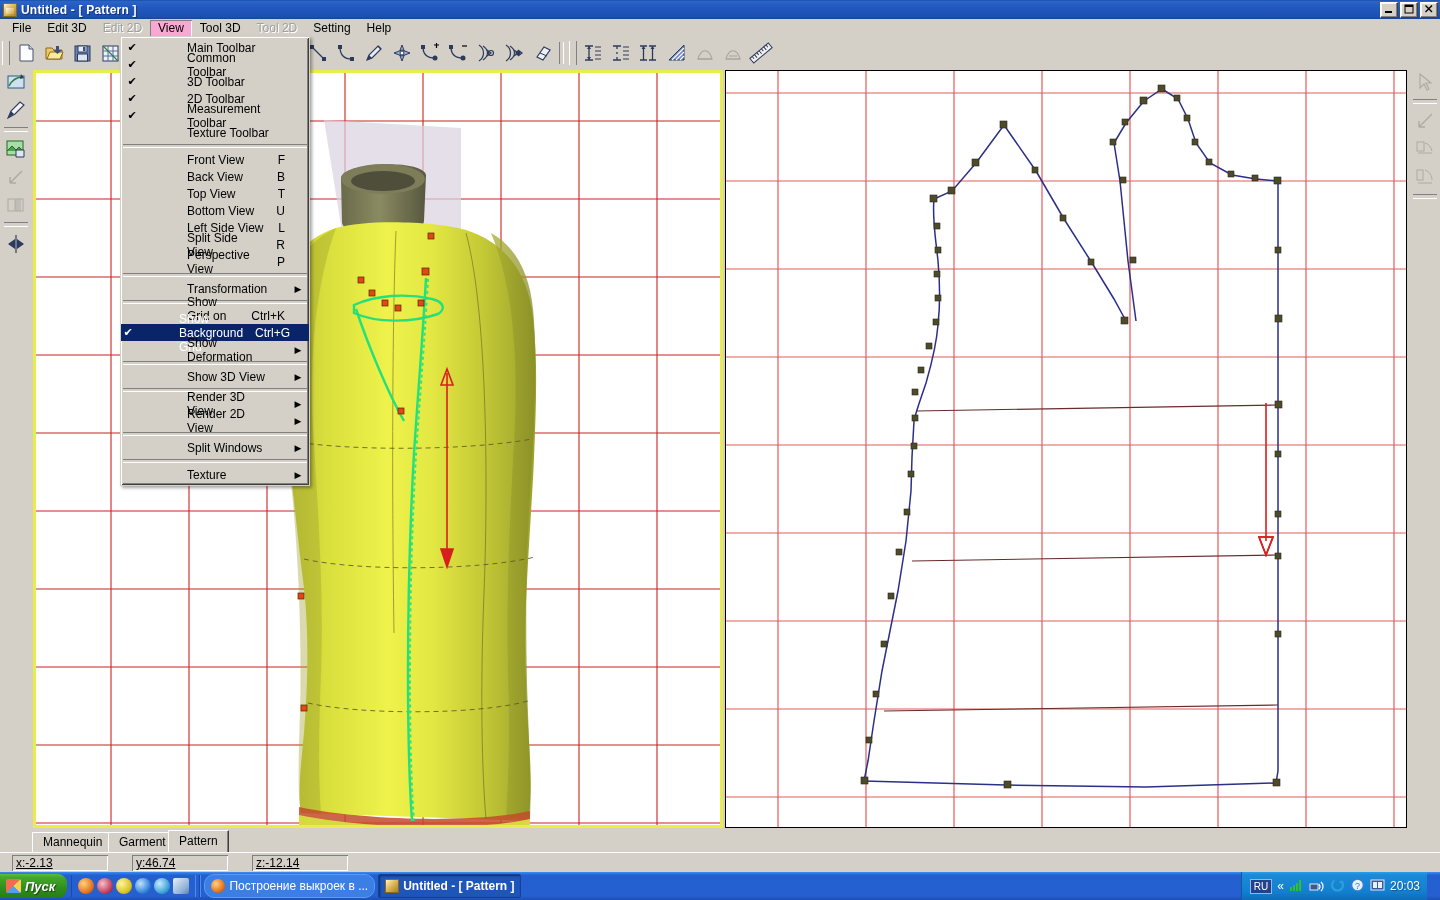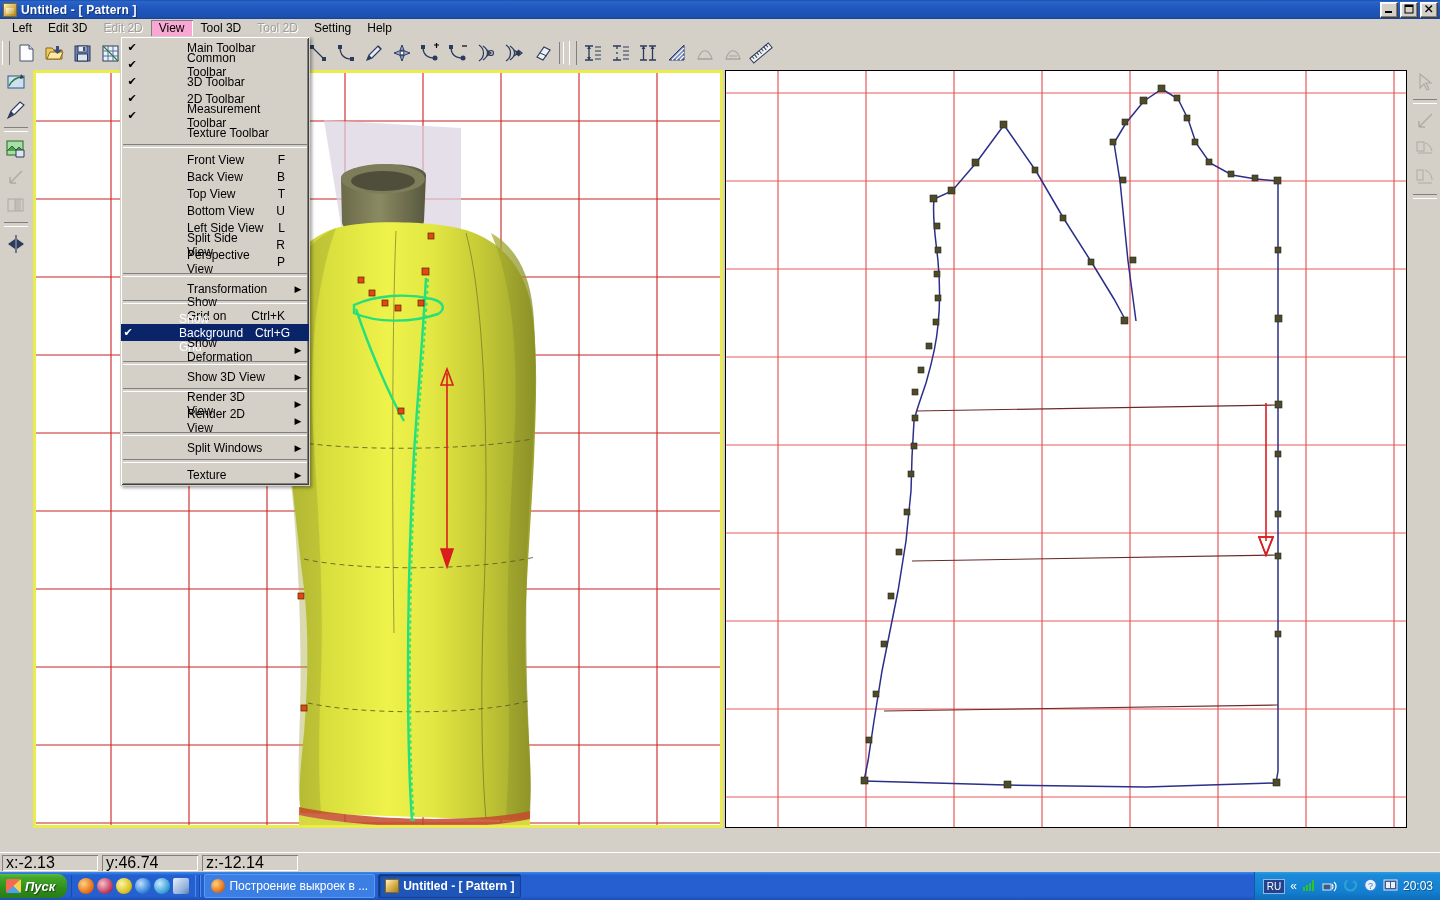--- a/index.html
+++ b/index.html
@@ -114,22 +114,23 @@
   .statusbar{
     position:absolute;left:0;top:852px;width:1440px;height:20px;background:#d4d0c8;
     display:flex;align-items:center;
     border-top:1px solid #fff;
   }
   .statusmain{
     flex:1;height:16px;line-height:16px;margin:1px 2px;padding-left:3px;font-size:12px;
     box-shadow:inset 1px 1px 0 #808080, inset -1px -1px 0 #fff;
   }
   .statuscell{
-    width:92px;height:16px;line-height:16px;margin:1px 2px;padding-left:4px;font-size:16px;
+    width:92px;height:16px;line-height:16px;margin:1px 12px;padding-left:4px;font-size:12px;
     box-shadow:inset 1px 1px 0 #808080, inset -1px -1px 0 #fff;
+    text-decoration:underline;
   }
 
   
   .taskbar{
     position:absolute;left:0;top:872px;width:1440px;height:28px;
     background:linear-gradient(to bottom,#3f8cf3 0%,#2a76e0 6%,#245fd0 12%,#255fd0 85%,#1d4fb5 100%);
     display:flex;align-items:center;
   }
   .startbtn{
     height:24px;margin:2px 4px 2px 0;padding:0 12px 0 6px;display:flex;align-items:center;gap:4px;
@@ -144,25 +145,25 @@
      background:linear-gradient(to top right,#4fa0ef 0 50%,#f5d14f 50% 100%);
      clip-path:polygon(0 100%,100% 0,100% 100%);border-radius:2px;}
   .qlbar{display:flex;align-items:center;gap:3px;padding:0 6px;height:22px;
      border-left:1px solid #1b4aa8;border-right:1px solid #4a8ff0;}
   .qicon{width:16px;height:16px;border-radius:50%;}
   .tasksep{width:1px;height:22px;background:#1b4aa8;border-right:1px solid #4a8ff0;margin:0 3px;}
   .taskitem{
     height:22px;display:flex;align-items:center;gap:4px;padding:0 6px;margin-right:3px;
     font-size:12px;color:#fff;max-width:215px;overflow:hidden;white-space:nowrap;
   }
-  .taskitem.normal{background:#3b7fe4;border:1px solid #5b9af0;border-radius:2px;}
+  .taskitem.normal{background:#3b7fe4;border:1px solid #5b9af0;border-radius:10px;}
   .taskitem.active{background:#1e55b8;border:1px solid #14409a;border-radius:2px;font-weight:bold;
       box-shadow:inset 1px 1px 2px rgba(0,0,0,.45);}
   .tray{
-    position:absolute;right:0;top:0;height:28px;display:flex;align-items:center;gap:5px;
+    position:absolute;right:13px;top:0;height:28px;display:flex;align-items:center;gap:5px;
     padding:0 7px 0 8px;
     background:linear-gradient(to bottom,#2aa0e8 0%,#1b8ad8 10%,#137fd0 70%,#0f6cb8 100%);
     border-left:1px solid #1258a8;
   }
   .tray .clock{color:#fff;font-size:12px;text-shadow:1px 1px 0 rgba(0,0,0,.3);}
   .langbox{background:#23418d;color:#fff;font-size:10px;padding:1px 3px;border:1px solid #8fb8e8;}
 
   
   .menu{
     position:absolute;left:120px;top:36px;width:188px;
@@ -206,21 +207,21 @@
       </div>
       <div class="winbtn">
         <svg width="14" height="12">
             <path d="M3.5 2.5 L10 9 M10 2.5 L3.5 9" stroke="#000" stroke-width="1.4"></path>
           </svg>
       </div>
     </div>
   </div>
 
   <div class="menubar">
-    <div class="mi">Left</div>
+    <div class="mi">File</div>
     <div class="mi">Edit 3D</div>
     <div class="mi disabled">Edit 2D</div>
     <div class="mi open">View</div>
     <div class="mi">Tool 3D</div>
     <div class="mi disabled">Tool 2D</div>
     <div class="mi">Setting</div>
     <div class="mi">Help</div>
   </div>
 
   <div class="toolbar">
@@ -712,20 +713,25 @@
           <rect x="549" y="440" width="6" height="6"></rect>
           <rect x="549" y="482" width="6" height="6"></rect>
           <rect x="549" y="560" width="6" height="6"></rect>
           <rect x="547" y="708" width="7" height="7"></rect>
           <rect x="278" y="710" width="7" height="7"></rect>
         </g>
       </svg>
     </div>
   </div>
 
+  <div class="tabrow">
+    <div class="tab" style="left:32px">Mannequin</div>
+    <div class="tab" style="left:108px">Garment</div>
+    <div class="tab active" style="left:168px">Pattern</div>
+  </div>
 
   <div class="statusbar">
     <div class="statuscell">x:-2.13</div>
     <div class="statuscell">y:46.74</div>
     <div class="statuscell">z:-12.14</div>
   </div>
 
   <div class="taskbar">
     <div class="startbtn">
       <span class="startflag"></span>

